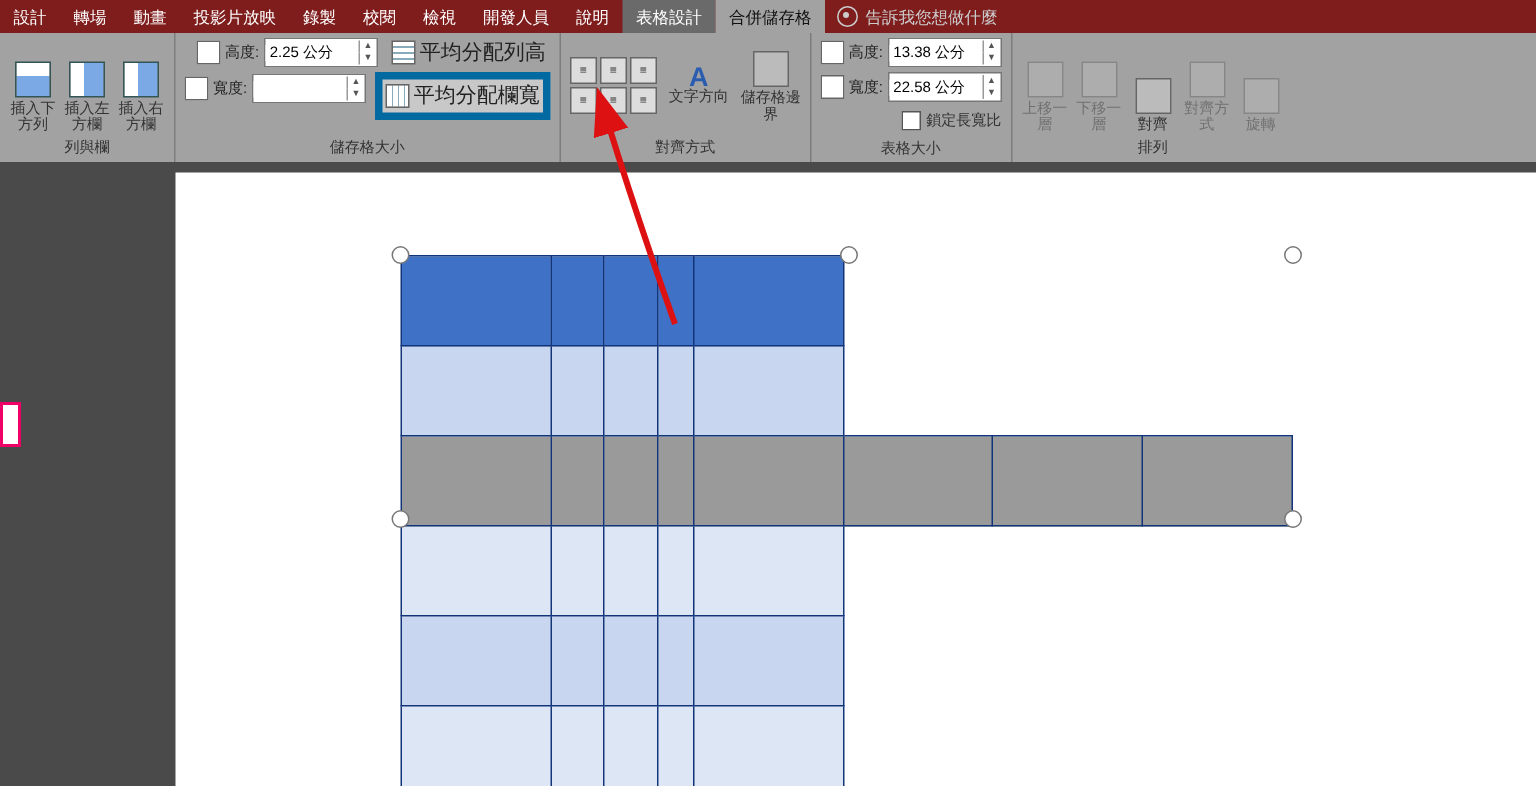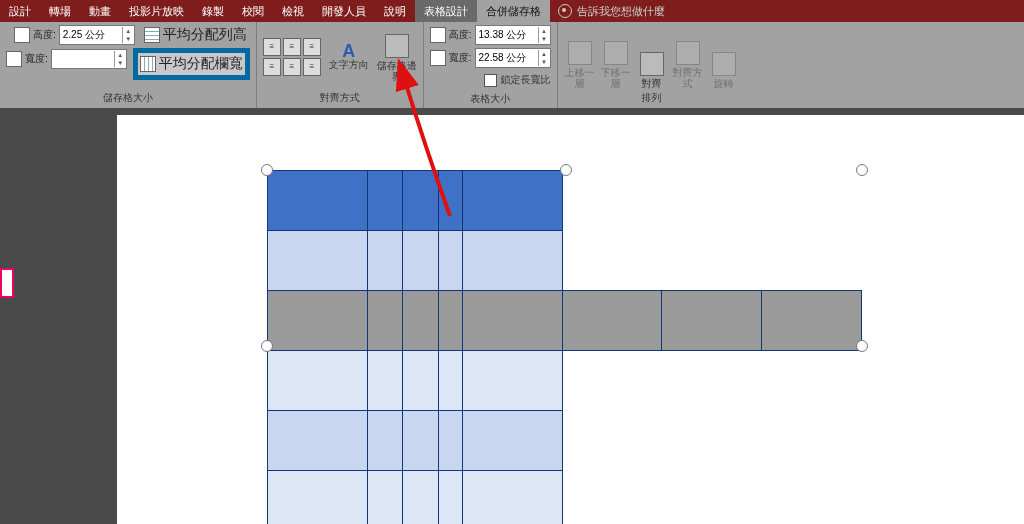--- a/index.html
+++ b/index.html
@@ -69,20 +69,37 @@
   <div class="tab ctx">表格設計</div>
   <div class="tab active">合併儲存格</div>
   <div class="tell">
     <span class="bulb"></span>
     <span>告訴我您想做什麼</span>
   </div>
 </div>
 
 <div class="ribbon">
 
+  <div class="group">
+    <div class="group-body">
+      <div class="big-btn">
+        <span class="ico ins"></span>
+        <span>插入下方列</span>
+      </div>
+      <div class="big-btn">
+        <span class="ico ins2"></span>
+        <span>插入左方欄</span>
+      </div>
+      <div class="big-btn">
+        <span class="ico ins2"></span>
+        <span>插入右方欄</span>
+      </div>
+    </div>
+    <div class="group-label">列與欄</div>
+  </div>
 
 
   <div class="group">
     <div class="group-body" style="flex-direction:column;gap:2px">
       <div style="display:flex;gap:6px">
         <div class="szrow">
           <span class="szicon"></span>
           <span>高度:</span>
           <span class="spin">
             <input value="2.25 公分" style="">

